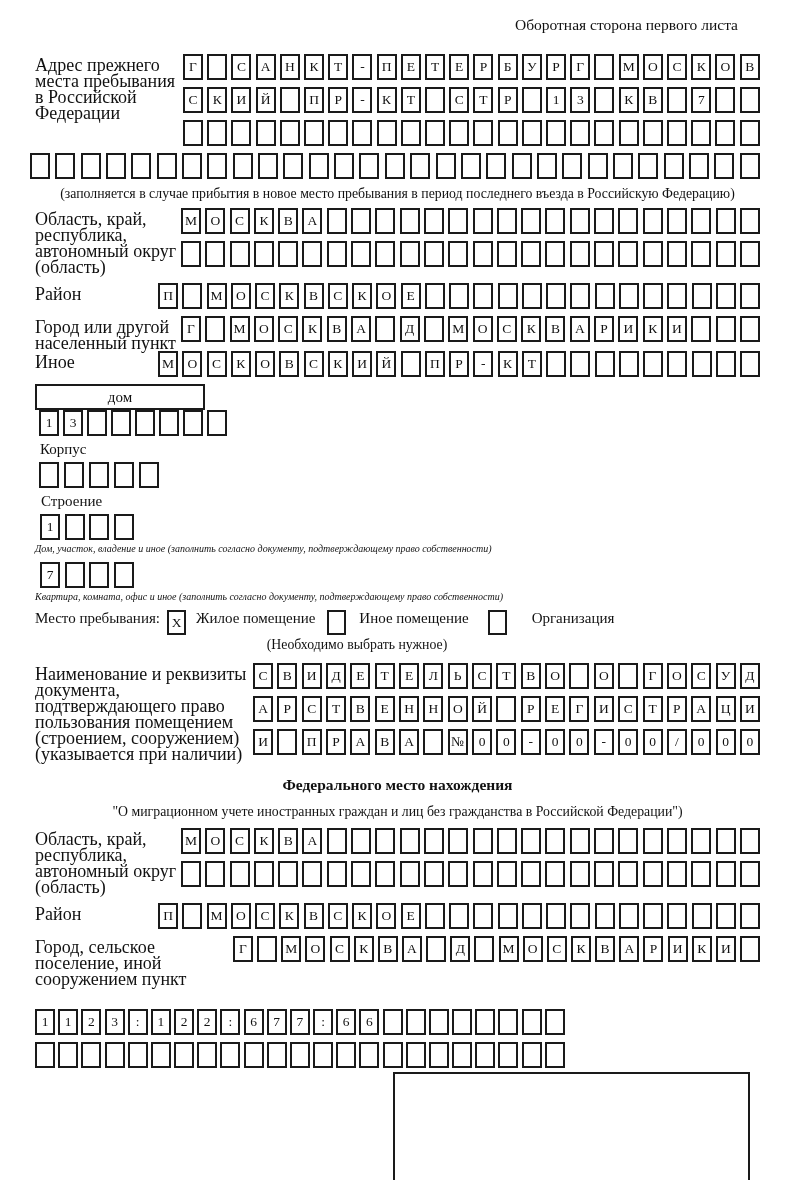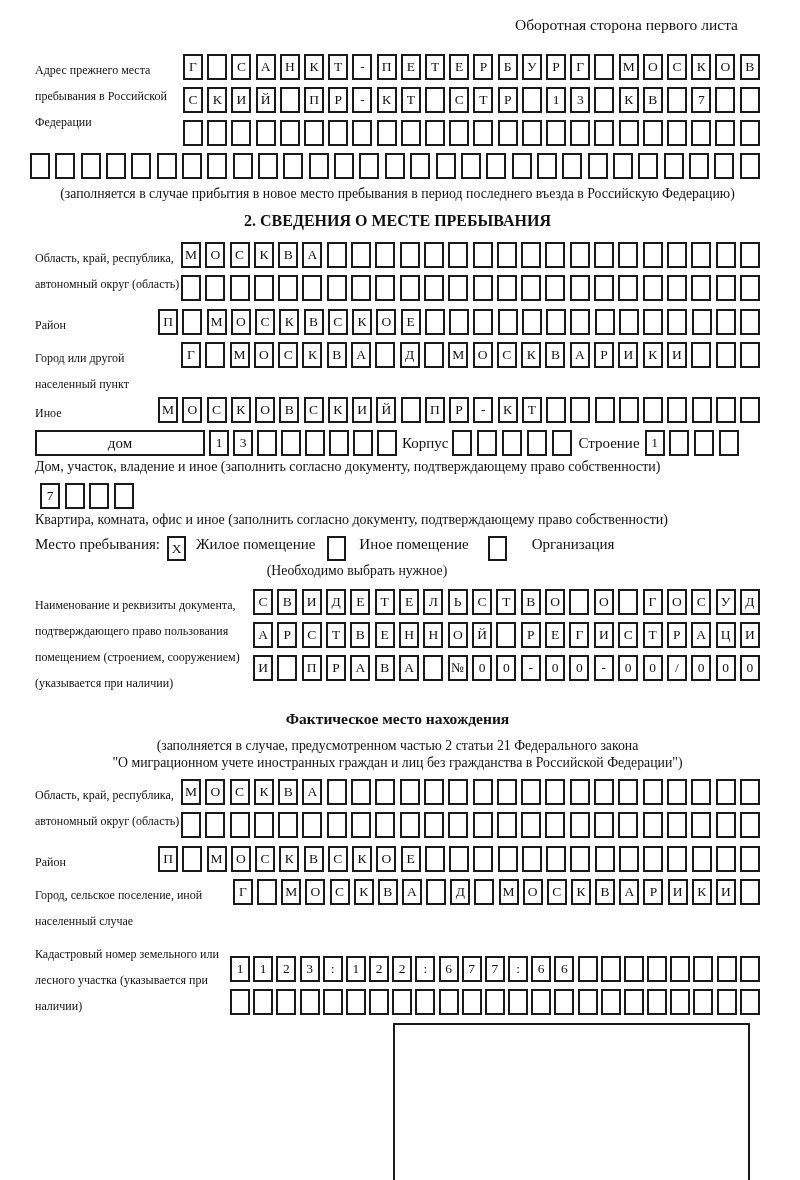--- a/index.html
+++ b/index.html
@@ -8,21 +8,21 @@
     font-family:"Liberation Serif","DejaVu Serif",serif;
     color:#111;
     position:relative;
   }
   .page{padding:16px 40px 0 35px;}
   .title-right{
     text-align:right;font-size:15.5px;padding-right:22px;margin-bottom:20px;
   }
   
   .frow{display:flex;align-items:flex-start;}
-  .flabel{flex:none;font-size:12px;line-height:26px;padding-top:3px;}
+  .flabel{flex:none;font-size:18px;line-height:16px;padding-top:3px;}
   .w148{width:148px;} .w146{width:146px;} .w123{width:123px;}
   .w218{width:218px;} .w198{width:198px;} .w195{width:195px;}
   .fcol{flex:none;}
   .fcells{
     display:flex;justify-content:space-between;align-items:flex-start;
     margin-bottom:7px;flex:none;
   }
   .cw577{width:577px;} .cw730{width:730px;margin-left:-5px;}
   .cw579{width:579px;} .cw602{width:602px;} .cw507{width:507px;}
   .cw527{width:527px;} .cw530{width:530px;}
@@ -35,24 +35,24 @@
   .note{
     text-align:center;font-size:13.8px;margin:3px 0 6px 0;
   }
   .sec-title{
     text-align:center;font-weight:bold;font-size:16px;margin:10px 0 12px 0;
   }
   .sub-title{
     text-align:center;font-weight:bold;font-size:15.5px;margin:14px 0 10px 0;
   }
   .caption{
-    font-size:14px;margin:-1px 0 8px 0;
+    font-size:10px;margin:-1px 0 8px 0;font-style:italic;
   }
   
-  .inline-row{display:flex;align-items:flex-start;margin-bottom:4px;}
+  .inline-row{display:flex;align-items:flex-start;margin-bottom:4px;flex-direction:column;}
   .wide-box{
     flex:none;border:2px solid #1a1a1a;box-sizing:border-box;height:26px;
     display:flex;align-items:center;justify-content:center;font-size:15px;
   }
   .wb170{width:170px;} .wb201{width:201px;}
   .inline-label{flex:none;font-size:15px;line-height:26px;}
   
   .chk-row{display:flex;align-items:flex-start;margin:4px 0 2px 0;font-size:15px;}
   .chk-box{
     flex:none;width:19px;height:25px;border:2px solid #1a1a1a;box-sizing:border-box;
@@ -182,21 +182,20 @@
       <span class="cell"></span>
       <span class="cell"></span>
       <span class="cell"></span>
       <span class="cell"></span>
       <span class="cell"></span>
       <span class="cell"></span>
       <span class="cell"></span>
     </div>
   <div class="note">(заполняется в случае прибытия в новое место пребывания в период последнего въезда в Российскую Федерацию)</div>
 
-  <div class="sec-title">2. СВЕДЕНИЯ О МЕСТЕ ПРЕБЫВАНИЯ</div>
 
   <div class="frow">
     <div class="flabel w146">Область, край, республика, автономный округ (область)</div>
     <div class="fcol">
       <div class="fcells cw579">
           <span class="cell">М</span>
           <span class="cell">О</span>
           <span class="cell">С</span>
           <span class="cell">К</span>
           <span class="cell">В</span>
@@ -461,22 +460,21 @@
           <span class="cell">0</span>
           <span class="cell">0</span>
           <span class="cell">/</span>
           <span class="cell">0</span>
           <span class="cell">0</span>
           <span class="cell">0</span>
         </div>
     </div>
   </div>
 
-  <div class="sub-title">Фактическое место нахождения</div>
-  <div class="note" style="margin-bottom:0;">(заполняется в случае, предусмотренном частью 2 статьи 21 Федерального закона</div>
+  <div class="sub-title">Федерального место нахождения</div>
   <div class="note" style="margin-top:1px;margin-bottom:8px;">"О миграционном учете иностранных граждан и лиц без гражданства в Российской Федерации")</div>
 
   <div class="frow">
     <div class="flabel w146">Область, край, республика, автономный округ (область)</div>
     <div class="fcol">
       <div class="fcells cw579">
           <span class="cell">М</span>
           <span class="cell">О</span>
           <span class="cell">С</span>
           <span class="cell">К</span>
@@ -556,21 +554,21 @@
         <span class="cell"></span>
         <span class="cell"></span>
         <span class="cell"></span>
         <span class="cell"></span>
         <span class="cell"></span>
         <span class="cell"></span>
       </div>
   </div>
 
   <div class="frow">
-    <div class="flabel w198">Город, сельское поселение, иной населенный случае</div>
+    <div class="flabel w198">Город, сельское поселение, иной сооружением пункт</div>
     <div class="fcells cw527">
         <span class="cell">Г</span>
         <span class="cell"></span>
         <span class="cell">М</span>
         <span class="cell">О</span>
         <span class="cell">С</span>
         <span class="cell">К</span>
         <span class="cell">В</span>
         <span class="cell">А</span>
         <span class="cell"></span>
@@ -584,21 +582,20 @@
         <span class="cell">А</span>
         <span class="cell">Р</span>
         <span class="cell">И</span>
         <span class="cell">К</span>
         <span class="cell">И</span>
         <span class="cell"></span>
       </div>
   </div>
 
   <div class="frow" style="margin-top:4px;">
-    <div class="flabel w195">Кадастровый номер земельного или лесного участка (указывается при наличии)</div>
     <div class="fcol" style="padding-top:18px;">
       <div class="fcells cw530">
           <span class="cell">1</span>
           <span class="cell">1</span>
           <span class="cell">2</span>
           <span class="cell">3</span>
           <span class="cell">:</span>
           <span class="cell">1</span>
           <span class="cell">2</span>
           <span class="cell">2</span>

